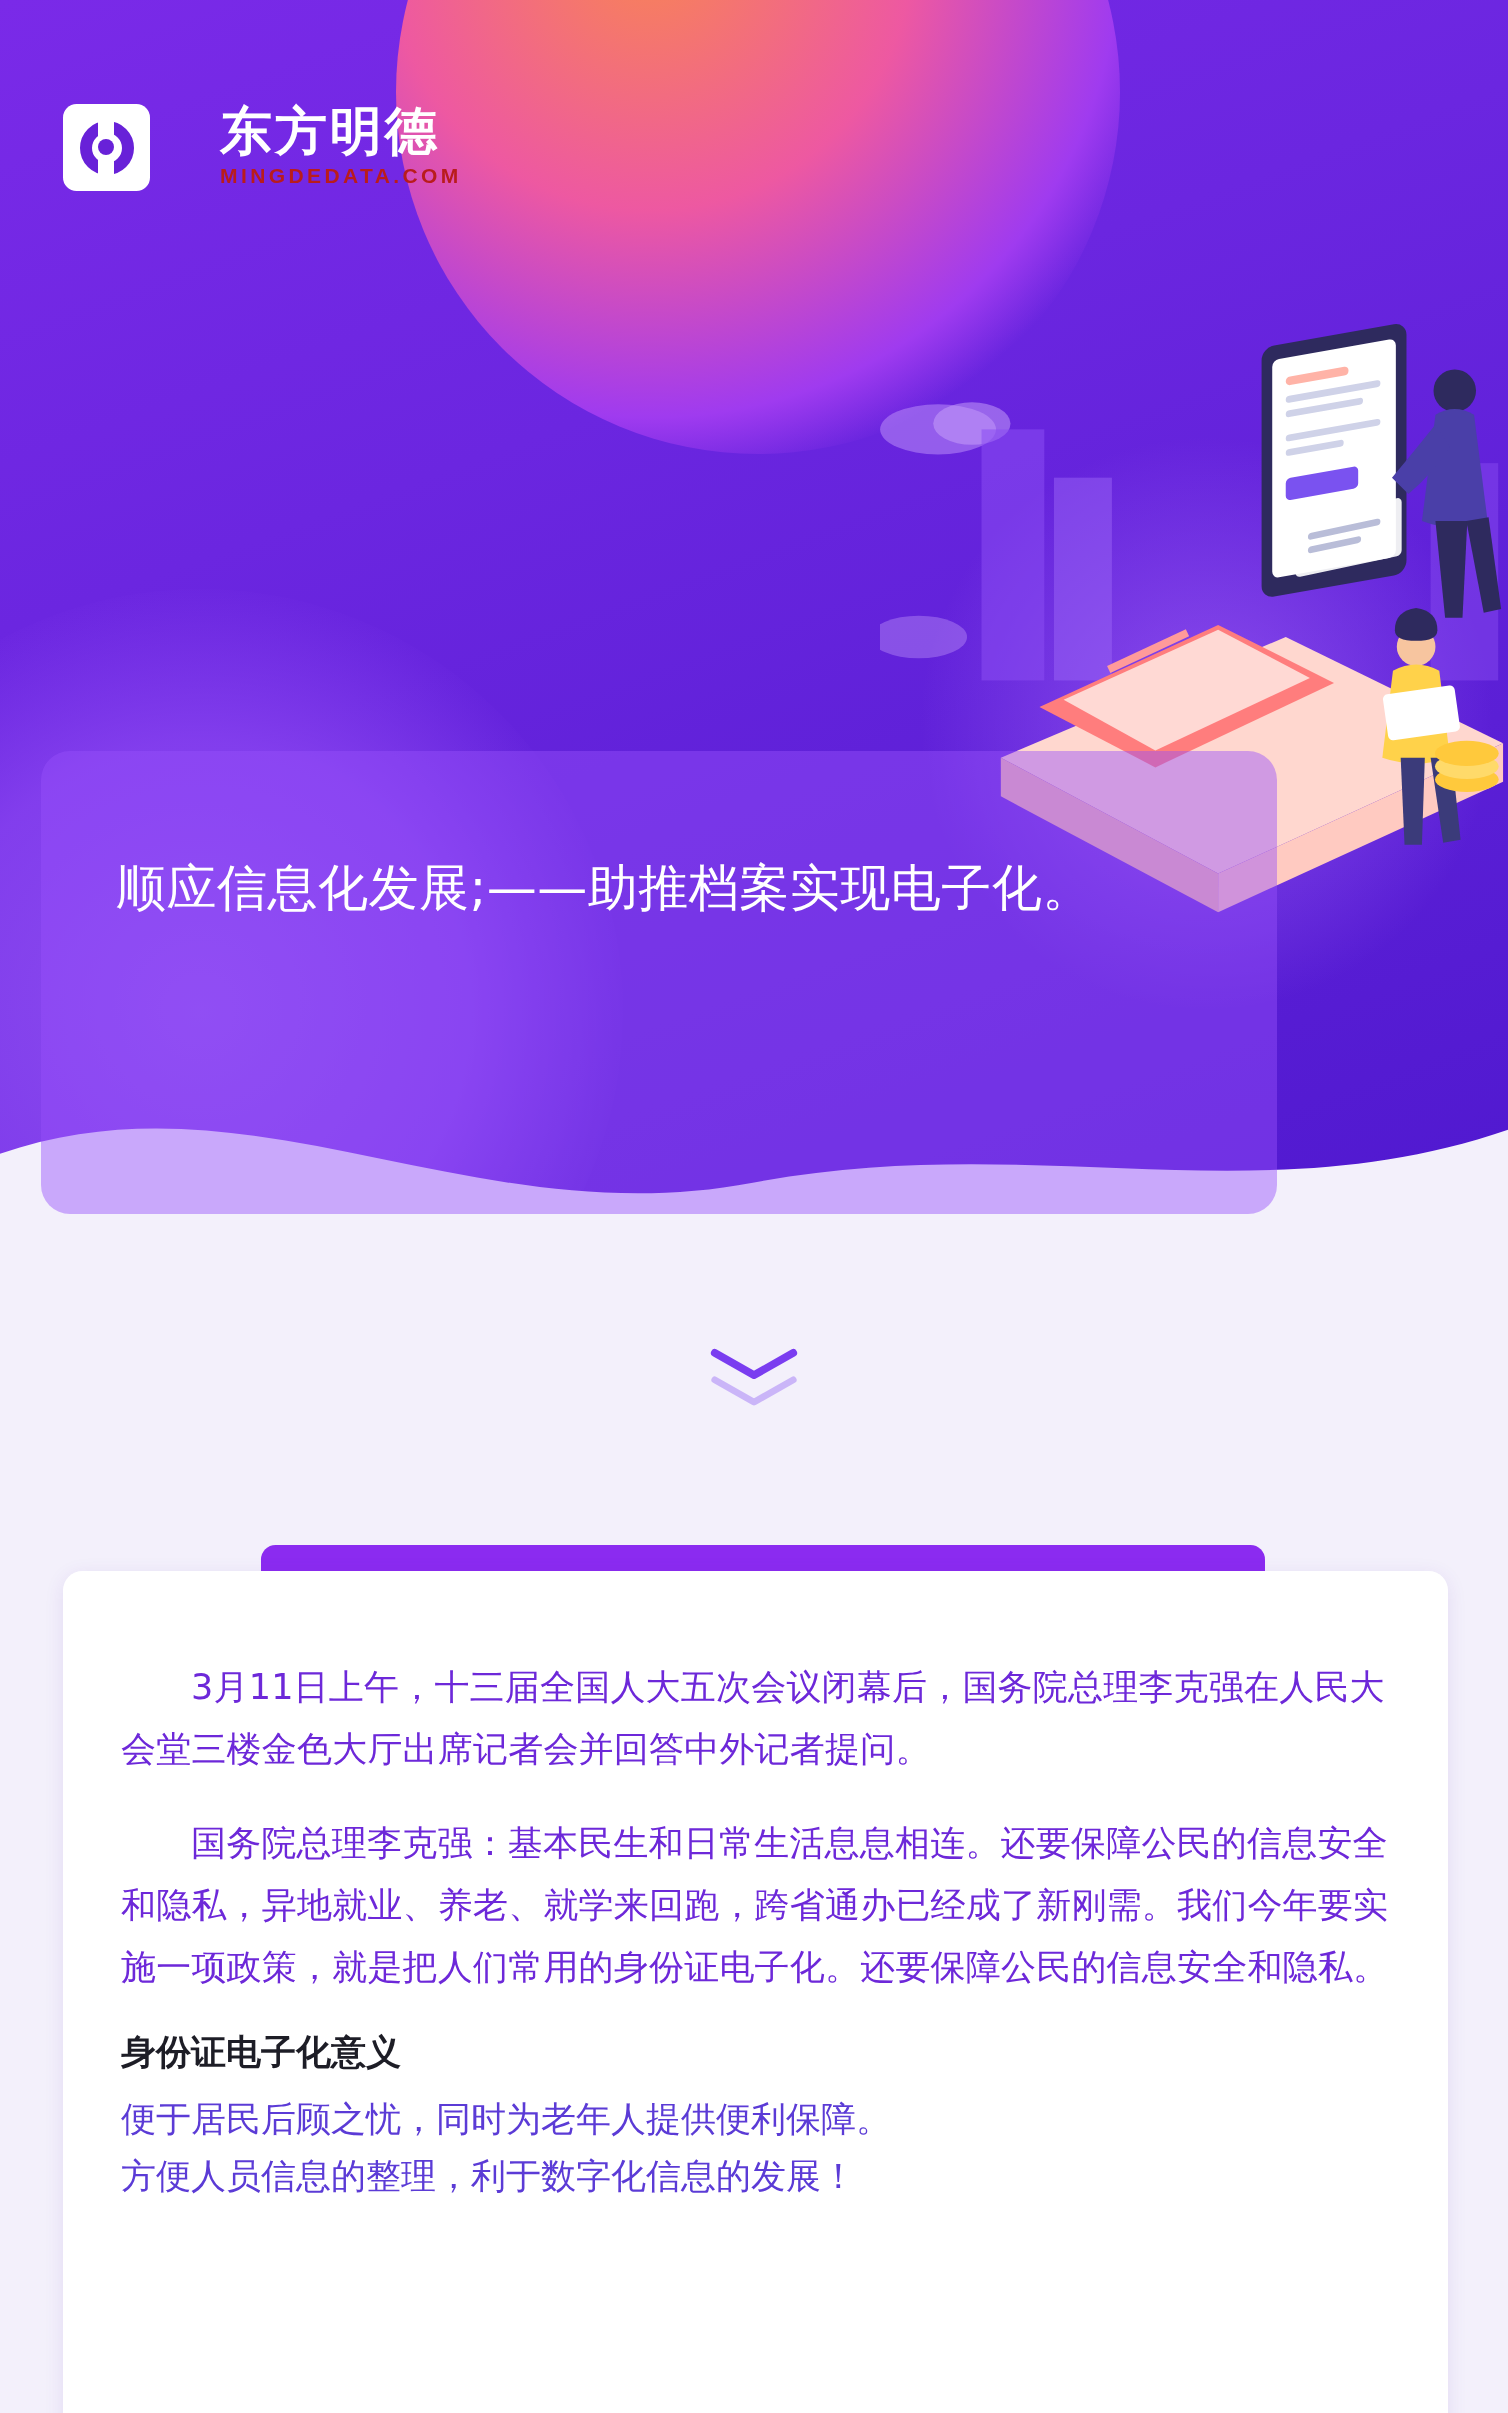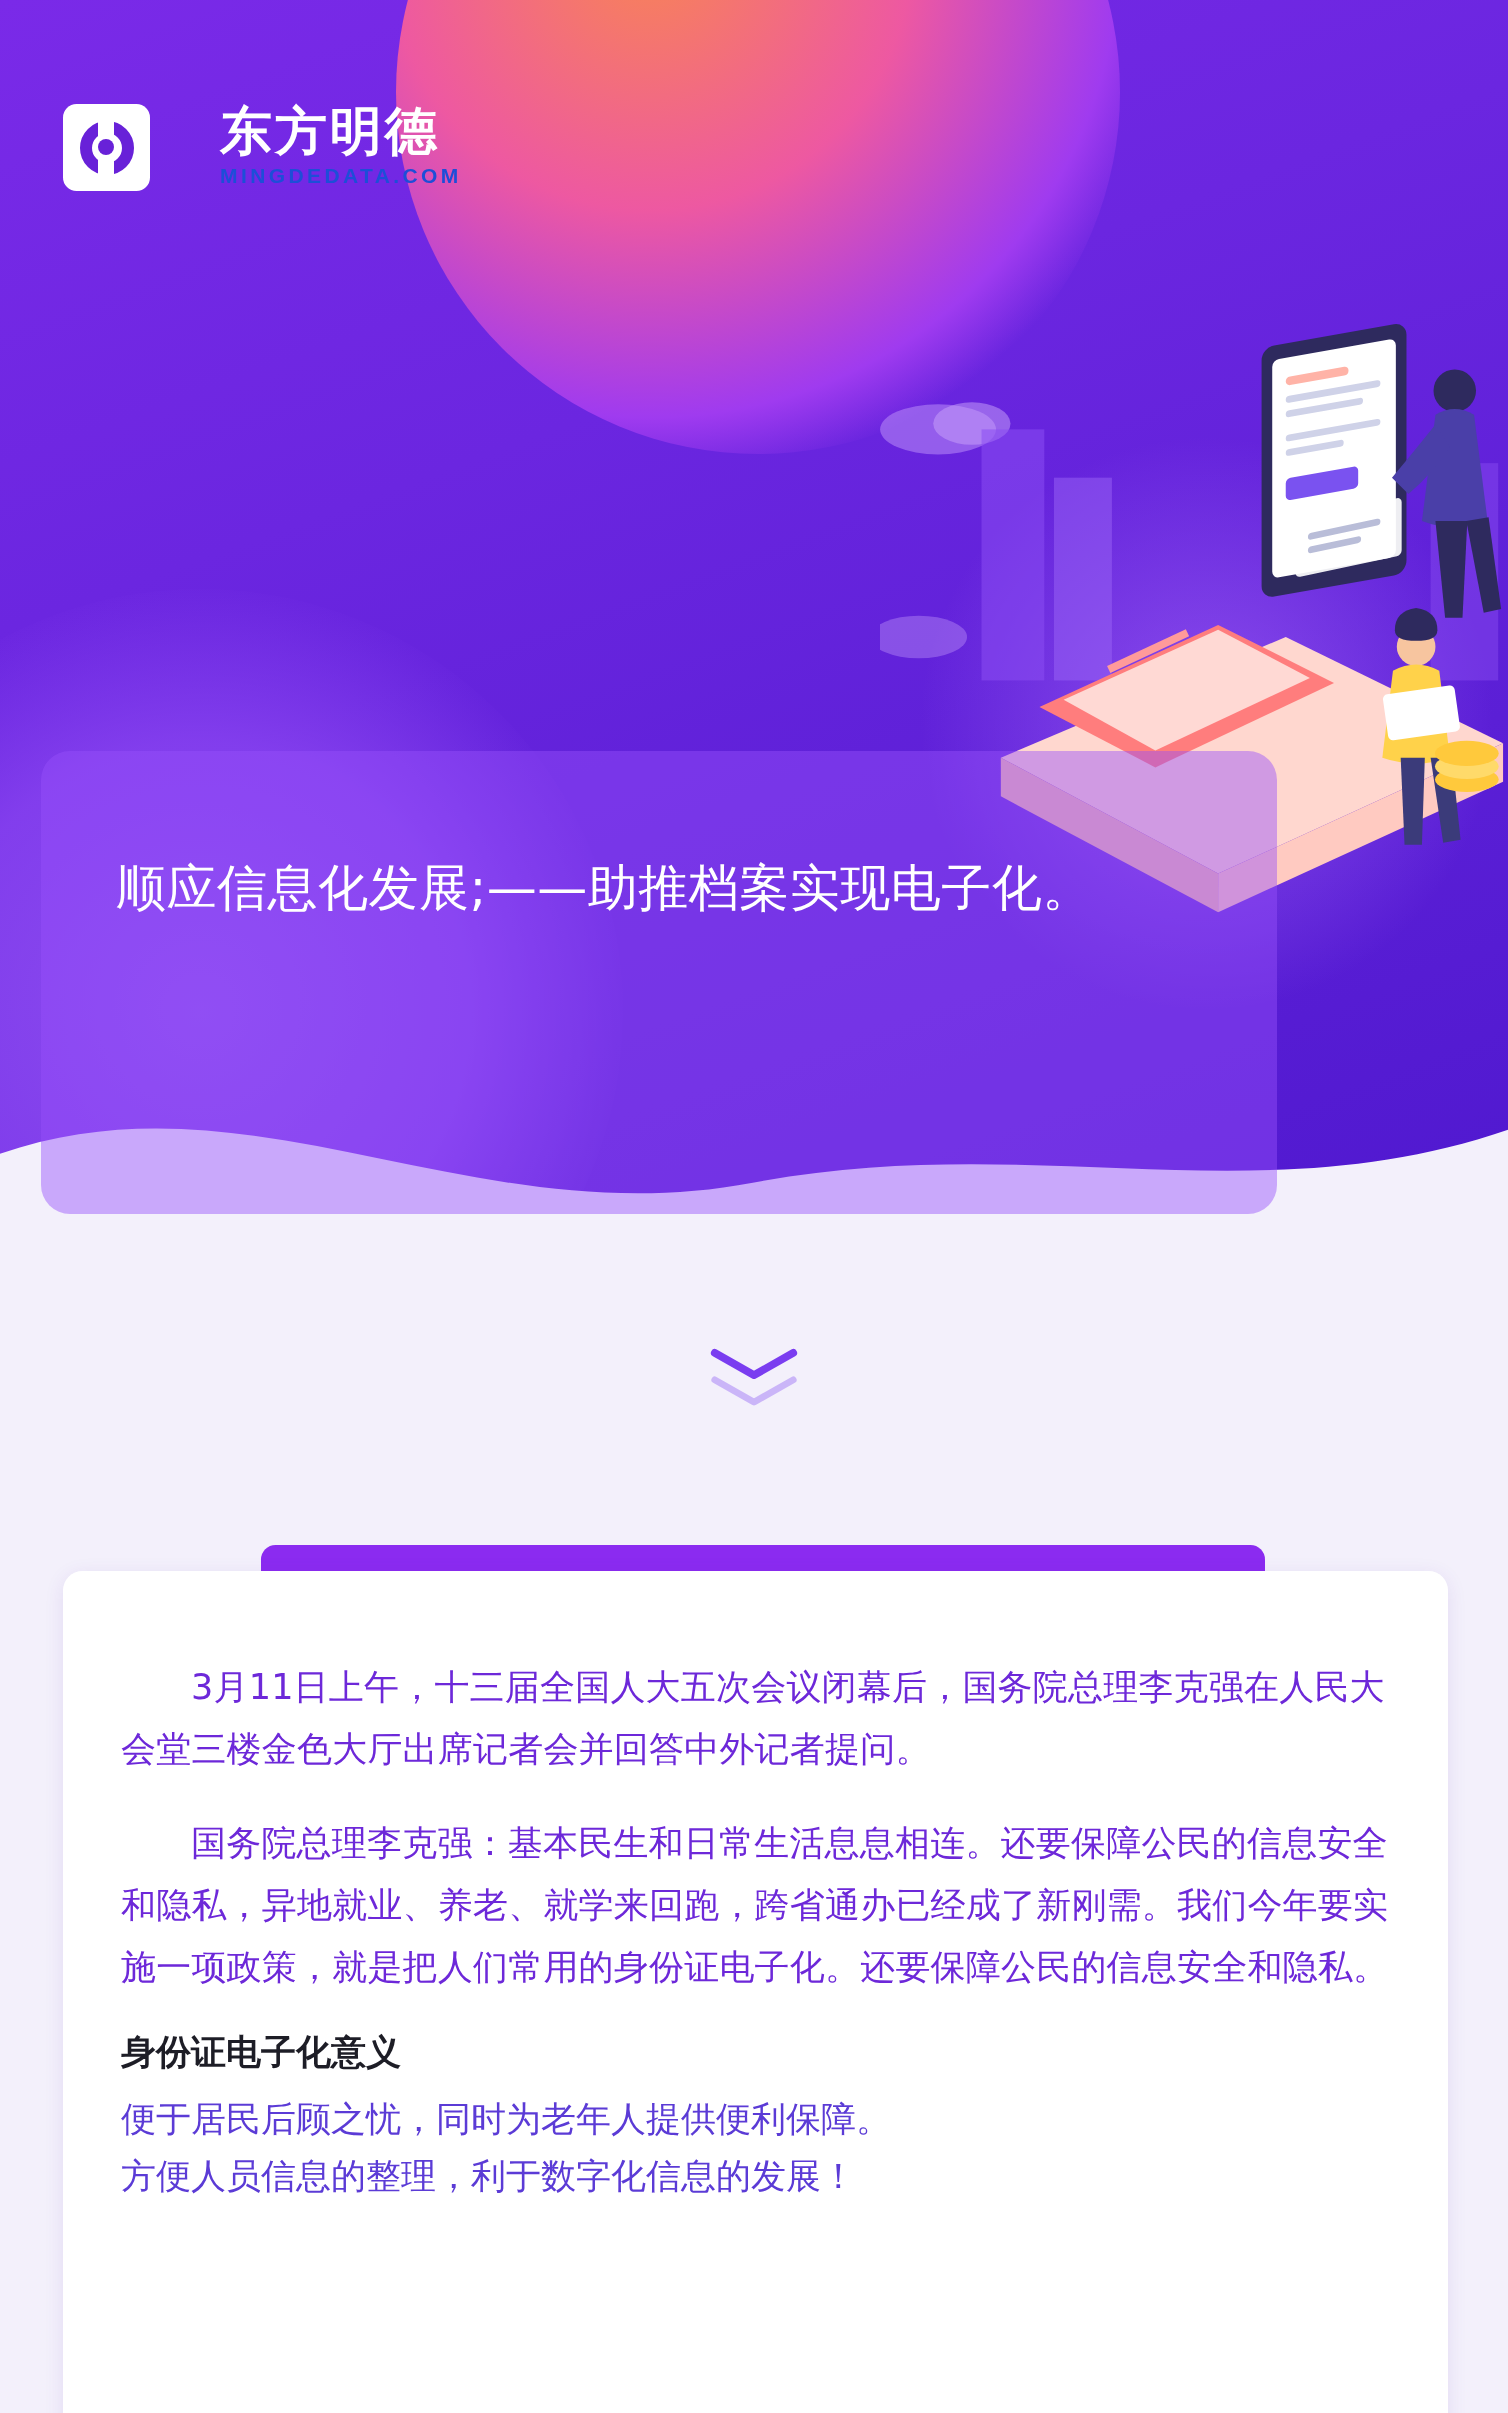--- a/index.html
+++ b/index.html
@@ -84,21 +84,21 @@
     position: absolute; width: 16.4px; height: 16.4px; border-radius: 50%;
     background: #6821d8; left: 35px; top: 35px;
   }
   .logo-text { margin-left: 22px; }
   .logo-cn {
     font-size: 52px; font-weight: bold; color: #ffffff; line-height: 1.05;
     letter-spacing: 2.9px;
     font-family: "DejaVu Sans", "Liberation Sans", sans-serif;
   }
   .logo-en {
-    font-size: 21px; font-weight: bold; color: #1d4ed8; letter-spacing: 3.4px;
+    font-size: 21px; font-weight: bold; color: #b91c1c; letter-spacing: 3.4px;
     margin-top: 5.8px;
   }
 
   
   .headline {
     position: absolute;
     left: 68px; top: 290px;
     width: 782px;
     z-index: 6;
     color: #ffd21f;

